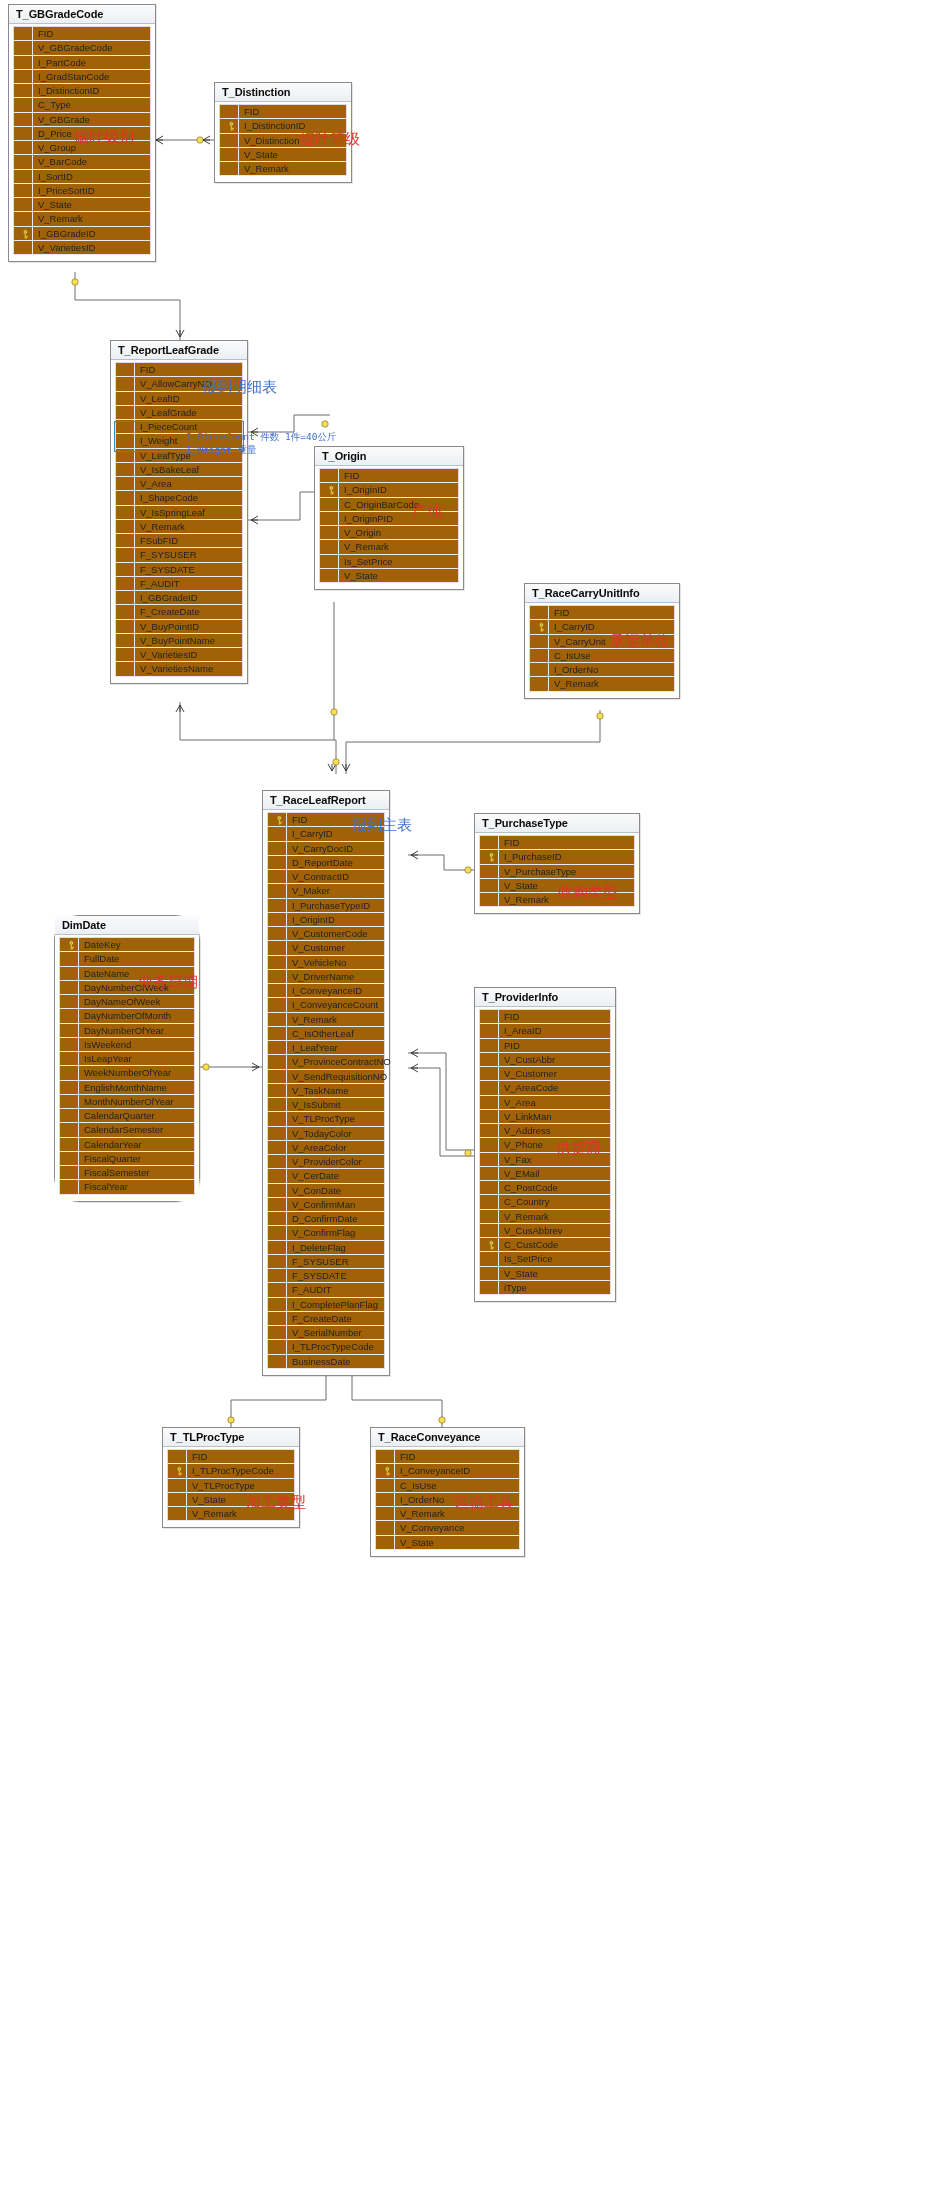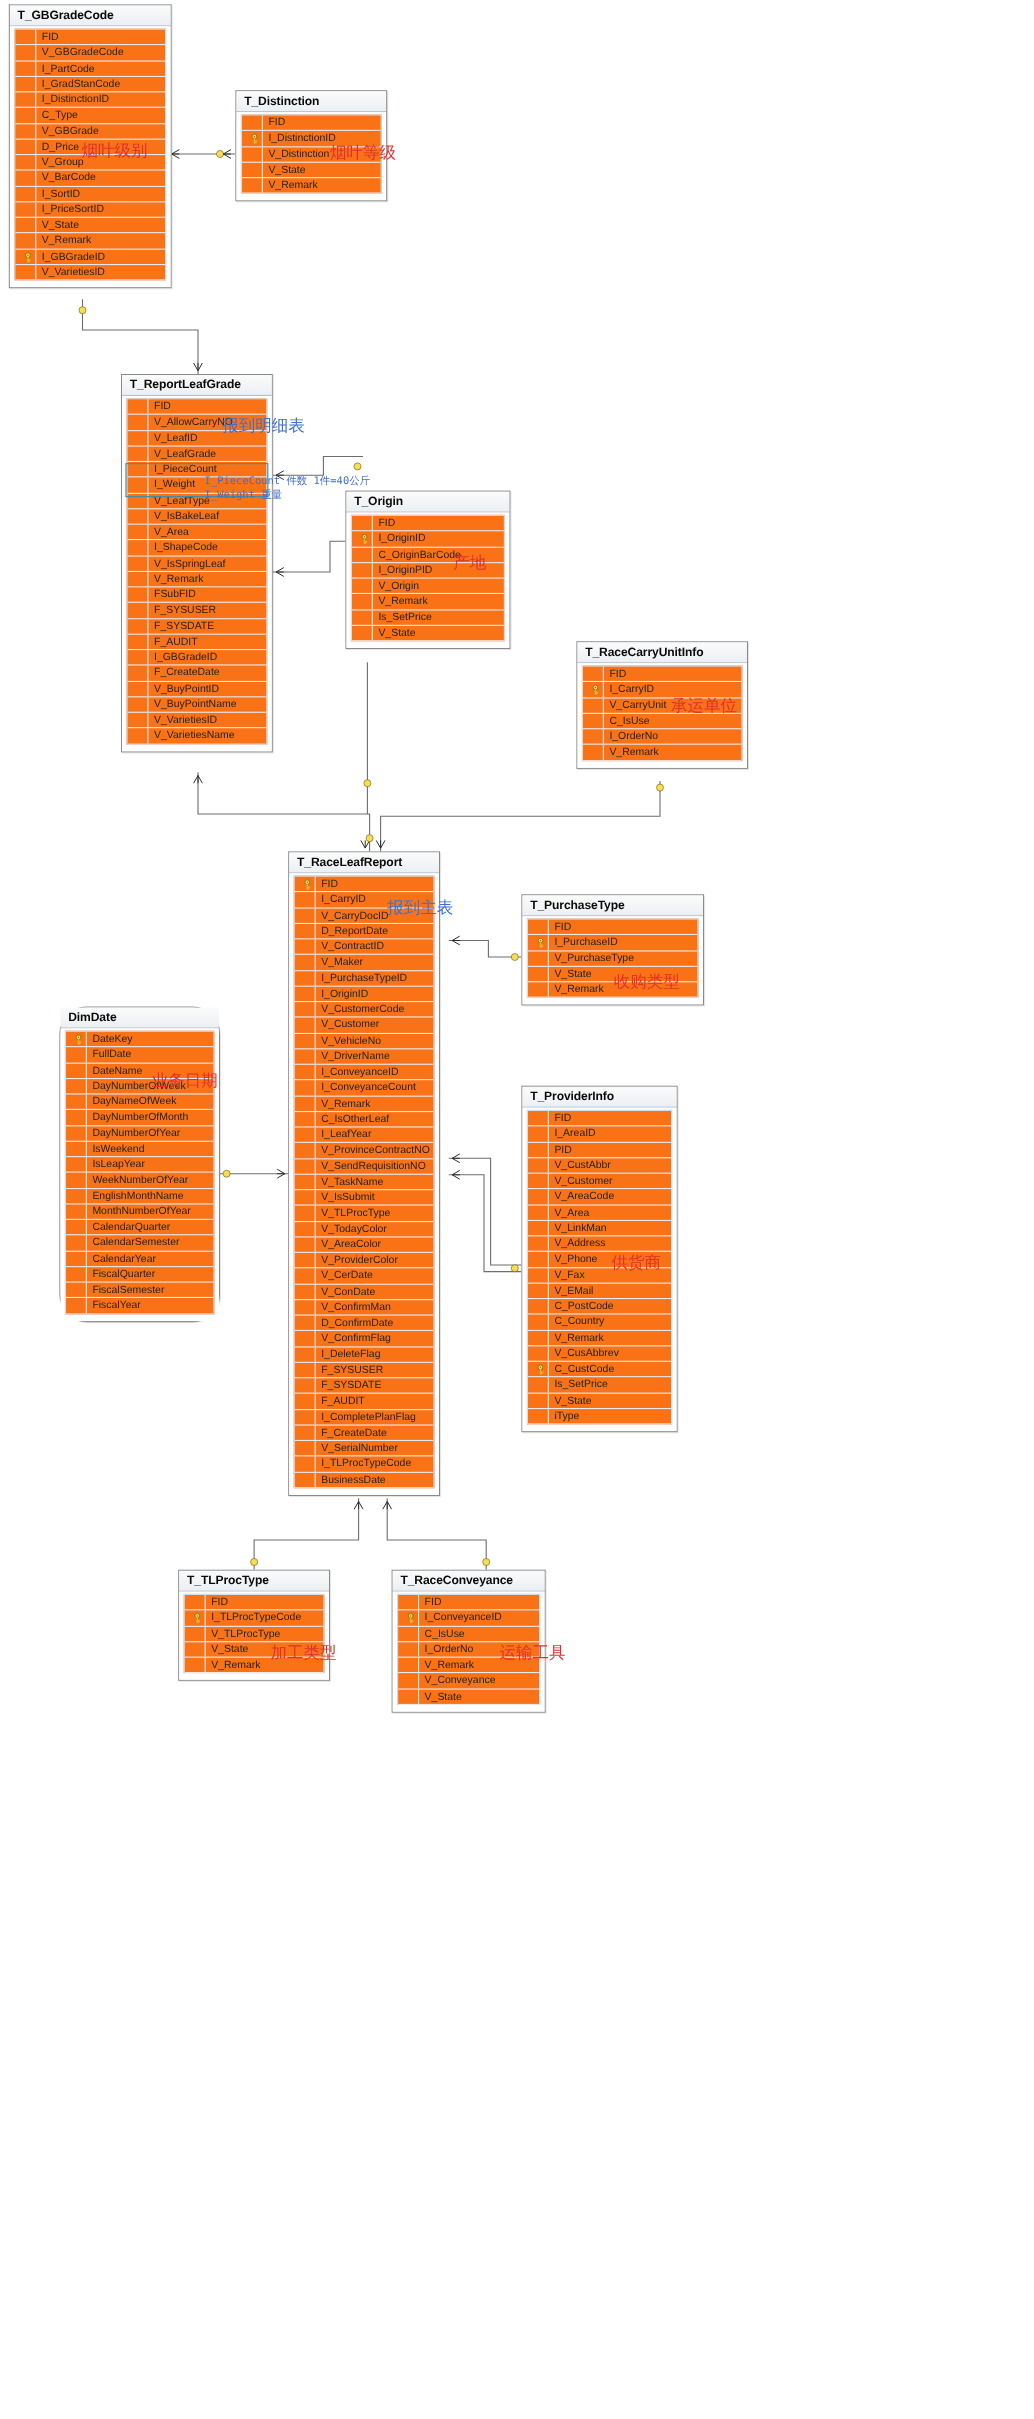--- a/index.html
+++ b/index.html
@@ -30,21 +30,21 @@
     letter-spacing:-.1px;
     white-space:nowrap;
   }
   .tbl .body{
     padding:2px 4px 6px 4px;
     background:#ffffff;
   }
   .tbl .grid{
     border:1px solid #d8dde3;
     border-bottom:none;
-    background:#f97316;
+    background:#a16207;
   }
   .fld{
     position:relative;
     height:14.25px;line-height:14.25px;
     font-size:9.5px;color:#222;
     border-bottom:1px solid #e6eaef;
     padding-left:24px;
     white-space:nowrap;
     box-sizing:border-box;
   }
@@ -245,21 +245,21 @@
                   <circle cx="4" cy="3.6" r=".8" fill="#8a6d11"></circle>
                   <path d="M4,6 L4,11 M4,9 L6.4,9 M4,10.4 L5.6,10.4" stroke="#d9b72a" stroke-width="1.6" fill="none" stroke-linecap="round"></path>
                 </svg></span><span>I_CarryID</span></div>
             <div class="fld"><div class="gutter"></div><span>V_CarryUnit</span></div>
             <div class="fld"><div class="gutter"></div><span>C_IsUse</span></div>
             <div class="fld"><div class="gutter"></div><span>I_OrderNo</span></div>
             <div class="fld"><div class="gutter"></div><span>V_Remark</span></div>
           </div>
         </div>
       </div>
-      <div class="tbl" style="left: 262px; top: 774px; width: 138px;">
+      <div class="tbl" style="left: 262px; top: 790px; width: 128px;">
         <div class="hdr">T_RaceLeafReport</div>
         <div class="body">
           <div class="grid">
             <div class="fld pk"><div class="gutter"></div><span class="keyicon"><svg viewBox="0 0 12 12" width="10" height="10">
                   <circle cx="4" cy="3.6" r="2.6" fill="#f5dd56" stroke="#8a6d11" stroke-width="1"></circle>
                   <circle cx="4" cy="3.6" r=".8" fill="#8a6d11"></circle>
                   <path d="M4,6 L4,11 M4,9 L6.4,9 M4,10.4 L5.6,10.4" stroke="#d9b72a" stroke-width="1.6" fill="none" stroke-linecap="round"></path>
                 </svg></span><span>FID</span></div>
             <div class="fld"><div class="gutter"></div><span>I_CarryID</span></div>
             <div class="fld"><div class="gutter"></div><span>V_CarryDocID</span></div>
@@ -387,21 +387,21 @@
                   <circle cx="4" cy="3.6" r="2.6" fill="#f5dd56" stroke="#8a6d11" stroke-width="1"></circle>
                   <circle cx="4" cy="3.6" r=".8" fill="#8a6d11"></circle>
                   <path d="M4,6 L4,11 M4,9 L6.4,9 M4,10.4 L5.6,10.4" stroke="#d9b72a" stroke-width="1.6" fill="none" stroke-linecap="round"></path>
                 </svg></span><span>I_TLProcTypeCode</span></div>
             <div class="fld"><div class="gutter"></div><span>V_TLProcType</span></div>
             <div class="fld"><div class="gutter"></div><span>V_State</span></div>
             <div class="fld"><div class="gutter"></div><span>V_Remark</span></div>
           </div>
         </div>
       </div>
-      <div class="tbl" style="left: 356px; top: 1427px; width: 140px;">
+      <div class="tbl" style="left: 370px; top: 1427px; width: 155px;">
         <div class="hdr">T_RaceConveyance</div>
         <div class="body">
           <div class="grid">
             <div class="fld"><div class="gutter"></div><span>FID</span></div>
             <div class="fld pk"><div class="gutter"></div><span class="keyicon"><svg viewBox="0 0 12 12" width="10" height="10">
                   <circle cx="4" cy="3.6" r="2.6" fill="#f5dd56" stroke="#8a6d11" stroke-width="1"></circle>
                   <circle cx="4" cy="3.6" r=".8" fill="#8a6d11"></circle>
                   <path d="M4,6 L4,11 M4,9 L6.4,9 M4,10.4 L5.6,10.4" stroke="#d9b72a" stroke-width="1.6" fill="none" stroke-linecap="round"></path>
                 </svg></span><span>I_ConveyanceID</span></div>
             <div class="fld"><div class="gutter"></div><span>C_IsUse</span></div>

